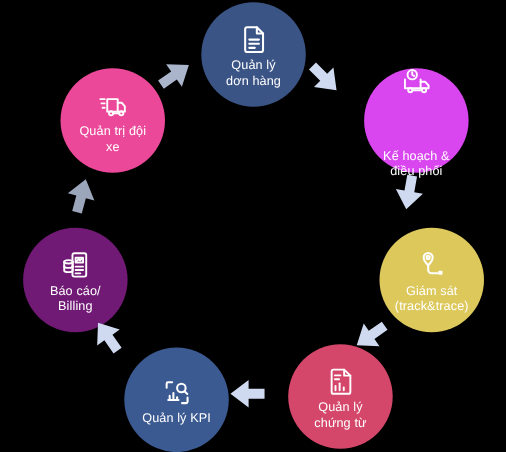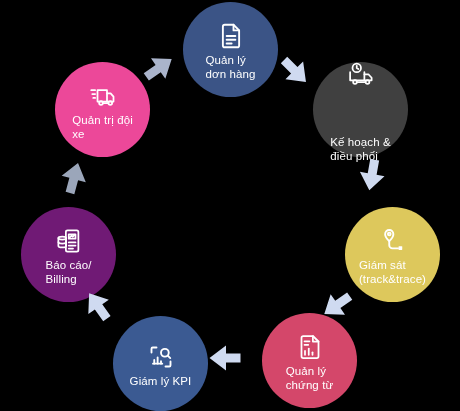--- a/index.html
+++ b/index.html
@@ -35,20 +35,21 @@
   }
   .node .glyph svg {
     display: block;
     width: 30px;
     height: 30px;
   }
   .node .caption {
     color: #ffffff;
     font-size: 11.5px;
     line-height: 14px;
+    text-align: center;
     white-space: pre-line;
     letter-spacing: 0.1px;
     padding: 0 4px;
   }
   .arrow {
     position: absolute;
     width: 34px;
     height: 30px;
   }
   .arrow svg { display: block; width: 100%; height: 100%; }
@@ -64,21 +65,21 @@
             <path d="M14 3H7a1.5 1.5 0 0 0-1.5 1.5v15A1.5 1.5 0 0 0 7 21h10a1.5 1.5 0 0 0 1.5-1.5V7.5z"></path>
             <path d="M14 3v4.5h4.5"></path>
             <path d="M8.5 12h7"></path>
             <path d="M8.5 15h7"></path>
             <path d="M8.5 18h4"></path>
           </svg>
         </span>
         <div class="caption">Quản lý
 dơn hàng</div>
       </div>
-      <div class="node" style="left: 313px; top: 62px; background: #404040; gap: 44px;">
+      <div class="node" style="left: 331px; top: 62px; background: #d946ef; gap: 44px;">
         <span class="glyph">
           <svg viewBox="0 0 24 24" fill="none" stroke="#ffffff" stroke-width="1.4" stroke-linecap="round" stroke-linejoin="round">
             <path d="M3.3 10.5V17h11.4v-6.5"></path>
             <path d="M14.7 12.2h3.2l2.6 2.8V17h-5.8"></path>
             <circle cx="7.2" cy="18.4" r="1.5"></circle>
             <circle cx="17.2" cy="18.4" r="1.5"></circle>
             <path d="M8.7 18.4h6.5"></path>
             <circle cx="8.6" cy="7.1" r="3.4"></circle>
             <path d="M8.6 5.4v1.8l1.3.8"></path>
           </svg>
@@ -119,21 +120,21 @@
             <path d="M4.4 8.4V5.4a1 1 0 0 1 1-1h3"></path>
             <path d="M19.6 15.6v3a1 1 0 0 1-1 1h-3"></path>
             <circle cx="15.1" cy="8.6" r="3.1"></circle>
             <path d="M17.4 10.9l2 2"></path>
             <path d="M6.6 17.3v-3"></path>
             <path d="M9.3 17.3v-5"></path>
             <path d="M12 17.3v-2"></path>
             <path d="M5.6 17.3h7.4"></path>
           </svg>
         </span>
-        <div class="caption">Giám lý KPI</div>
+        <div class="caption">Quản lý KPI</div>
       </div>
       <div class="node" style="left: 21px; top: 207px; background: #701a75;">
         <span class="glyph">
           <svg viewBox="0 0 24 24" fill="none" stroke="#ffffff" stroke-width="1.4" stroke-linecap="round" stroke-linejoin="round">
             <rect x="9.5" y="3.4" width="10" height="17" rx="1.3"></rect>
             <path d="M11.8 6.6h5.4v3.5h-5.4z"></path>
             <path d="M12.6 9.1l1.4-1.5 1.1 1 1.5-1.7"></path>
             <path d="M11.8 13.1h5.4"></path>
             <path d="M11.8 15.6h5.4"></path>
             <path d="M11.8 18h3.4"></path>

